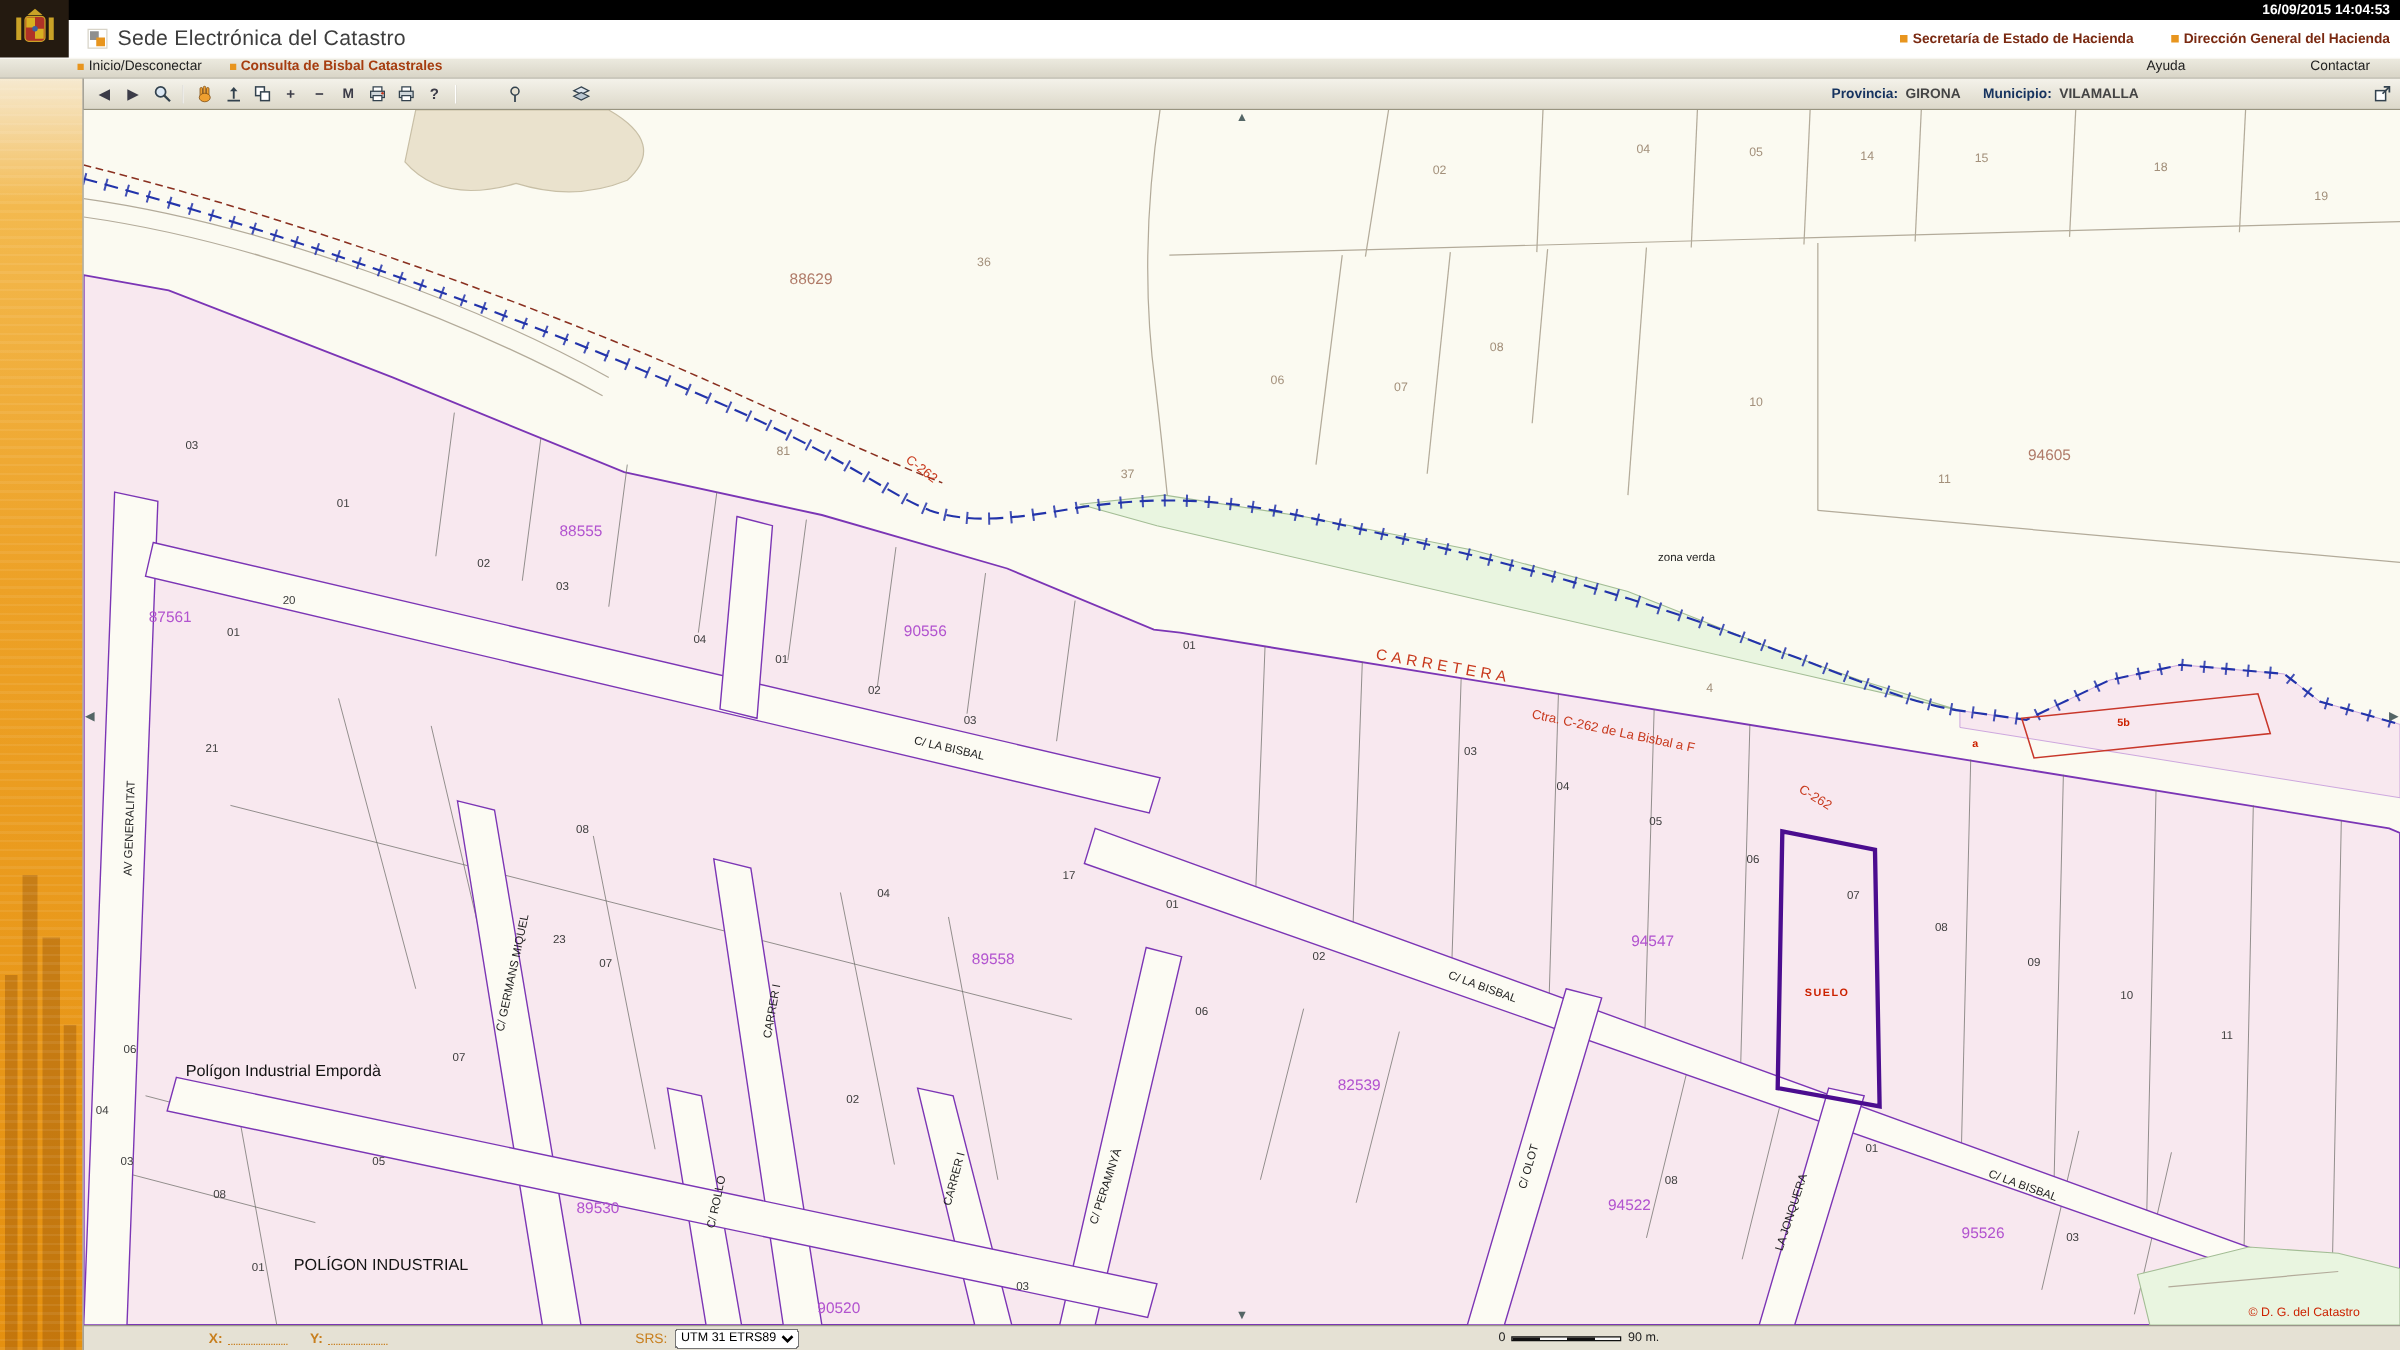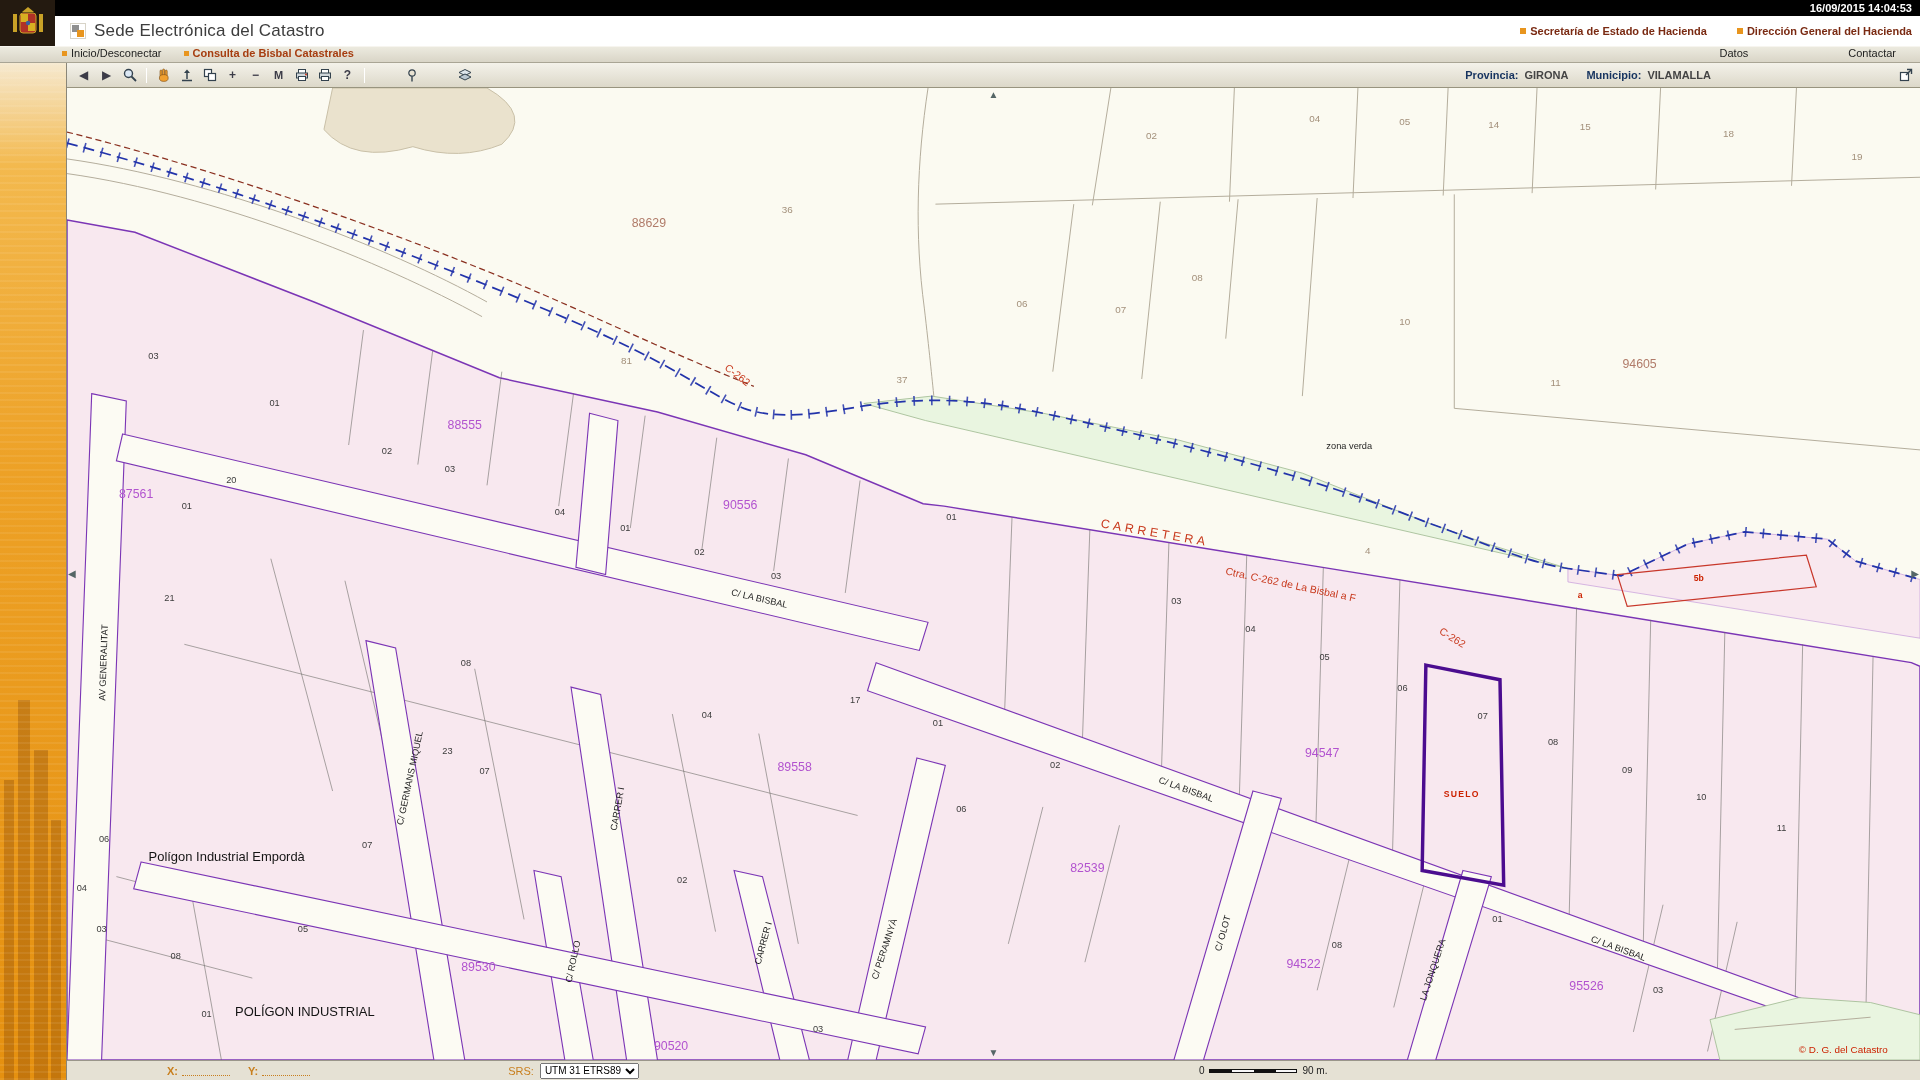--- a/index.html
+++ b/index.html
@@ -138,21 +138,21 @@
   <div class="menubar">
     <div class="menu-item">
       <span class="obullet" style="width:5px;height:5px"></span>
       <span>Inicio/Desconectar</span>
     </div>
     <div class="menu-item active">
       <span class="obullet" style="width:5px;height:5px"></span>
       <span>Consulta de Bisbal Catastrales</span>
     </div>
     <div class="menu-right">
-      <span>Datos</span>
+      <span>Ayuda</span>
       <span>Contactar</span>
     </div>
   </div>
 
   <div class="content">
 
     <div class="sidebar">
       <div class="sb-b" style="left:4px;width:10px;height:300px"></div>
       <div class="sb-b" style="left:18px;width:12px;height:380px"></div>
       <div class="sb-b" style="left:34px;width:14px;height:330px"></div>

